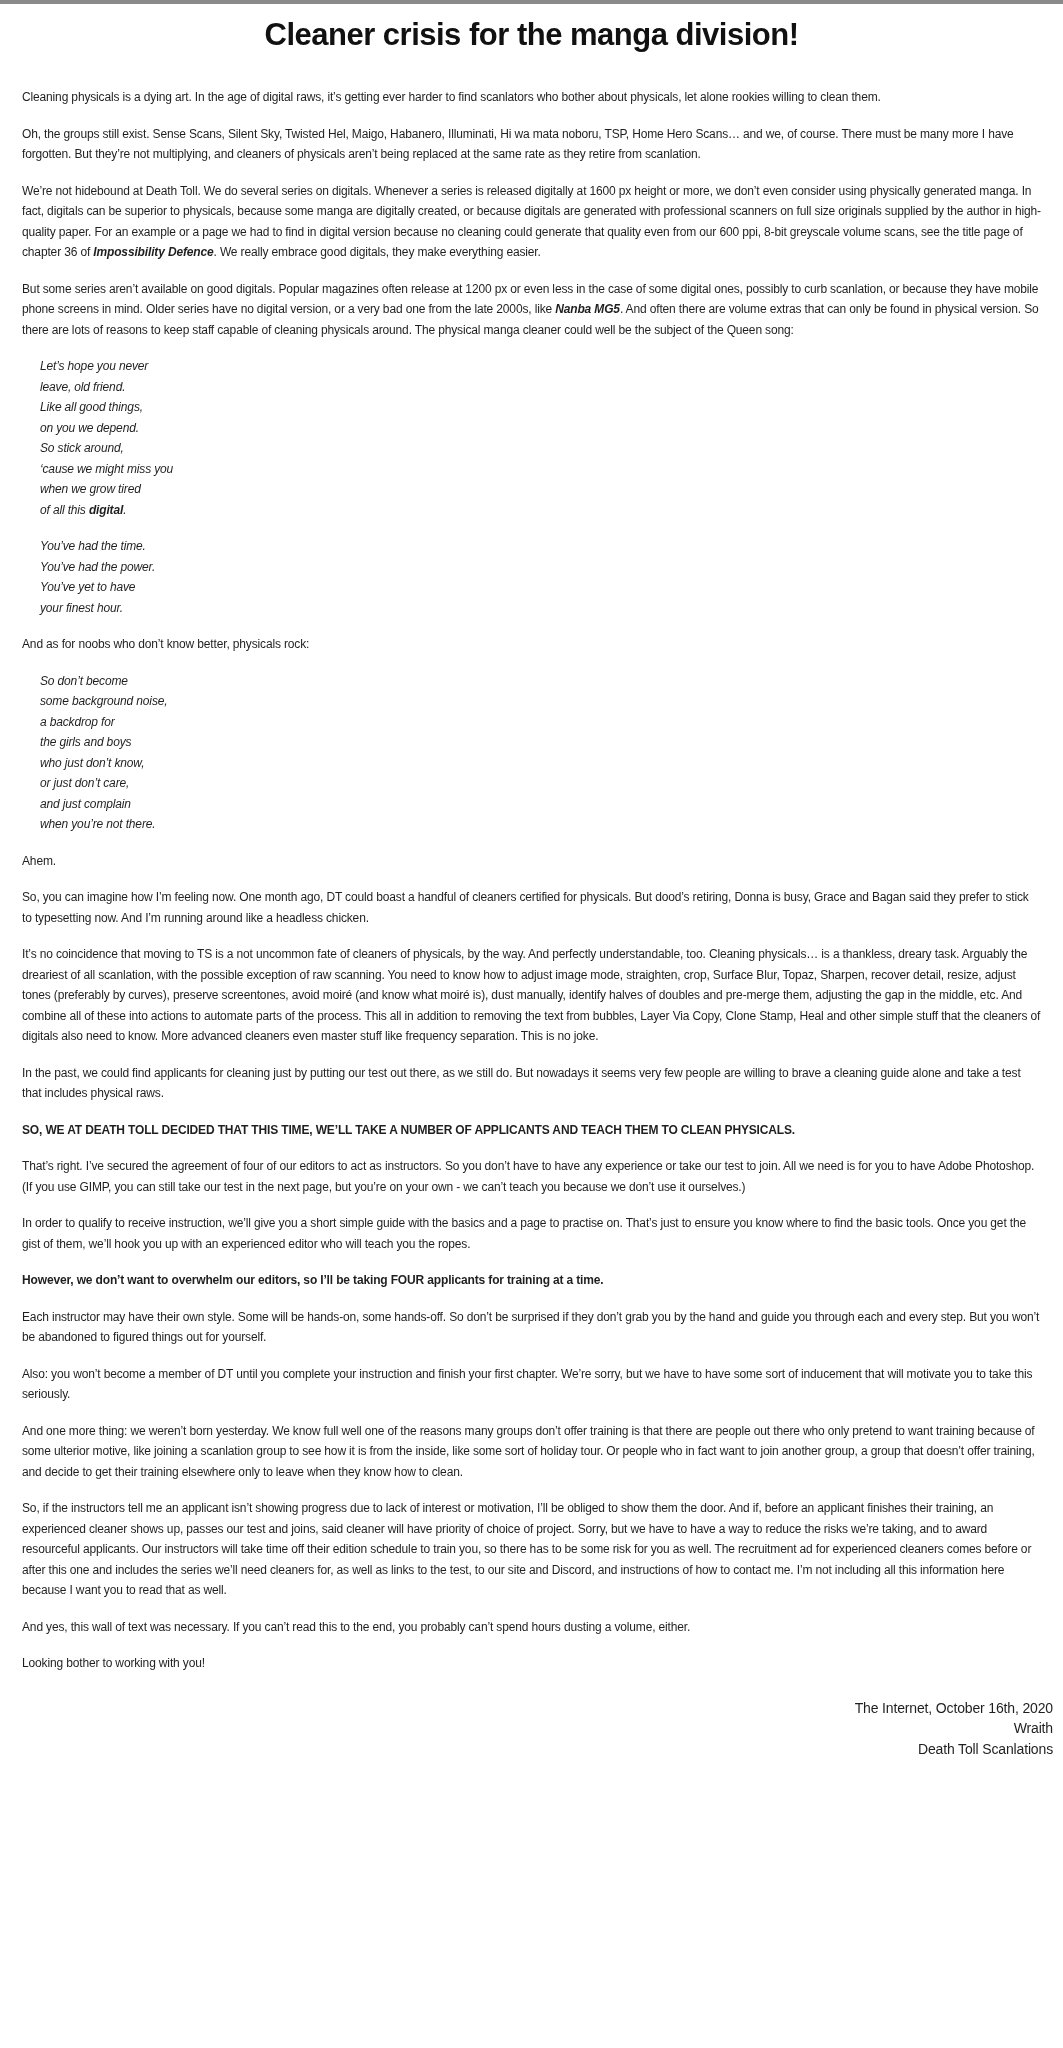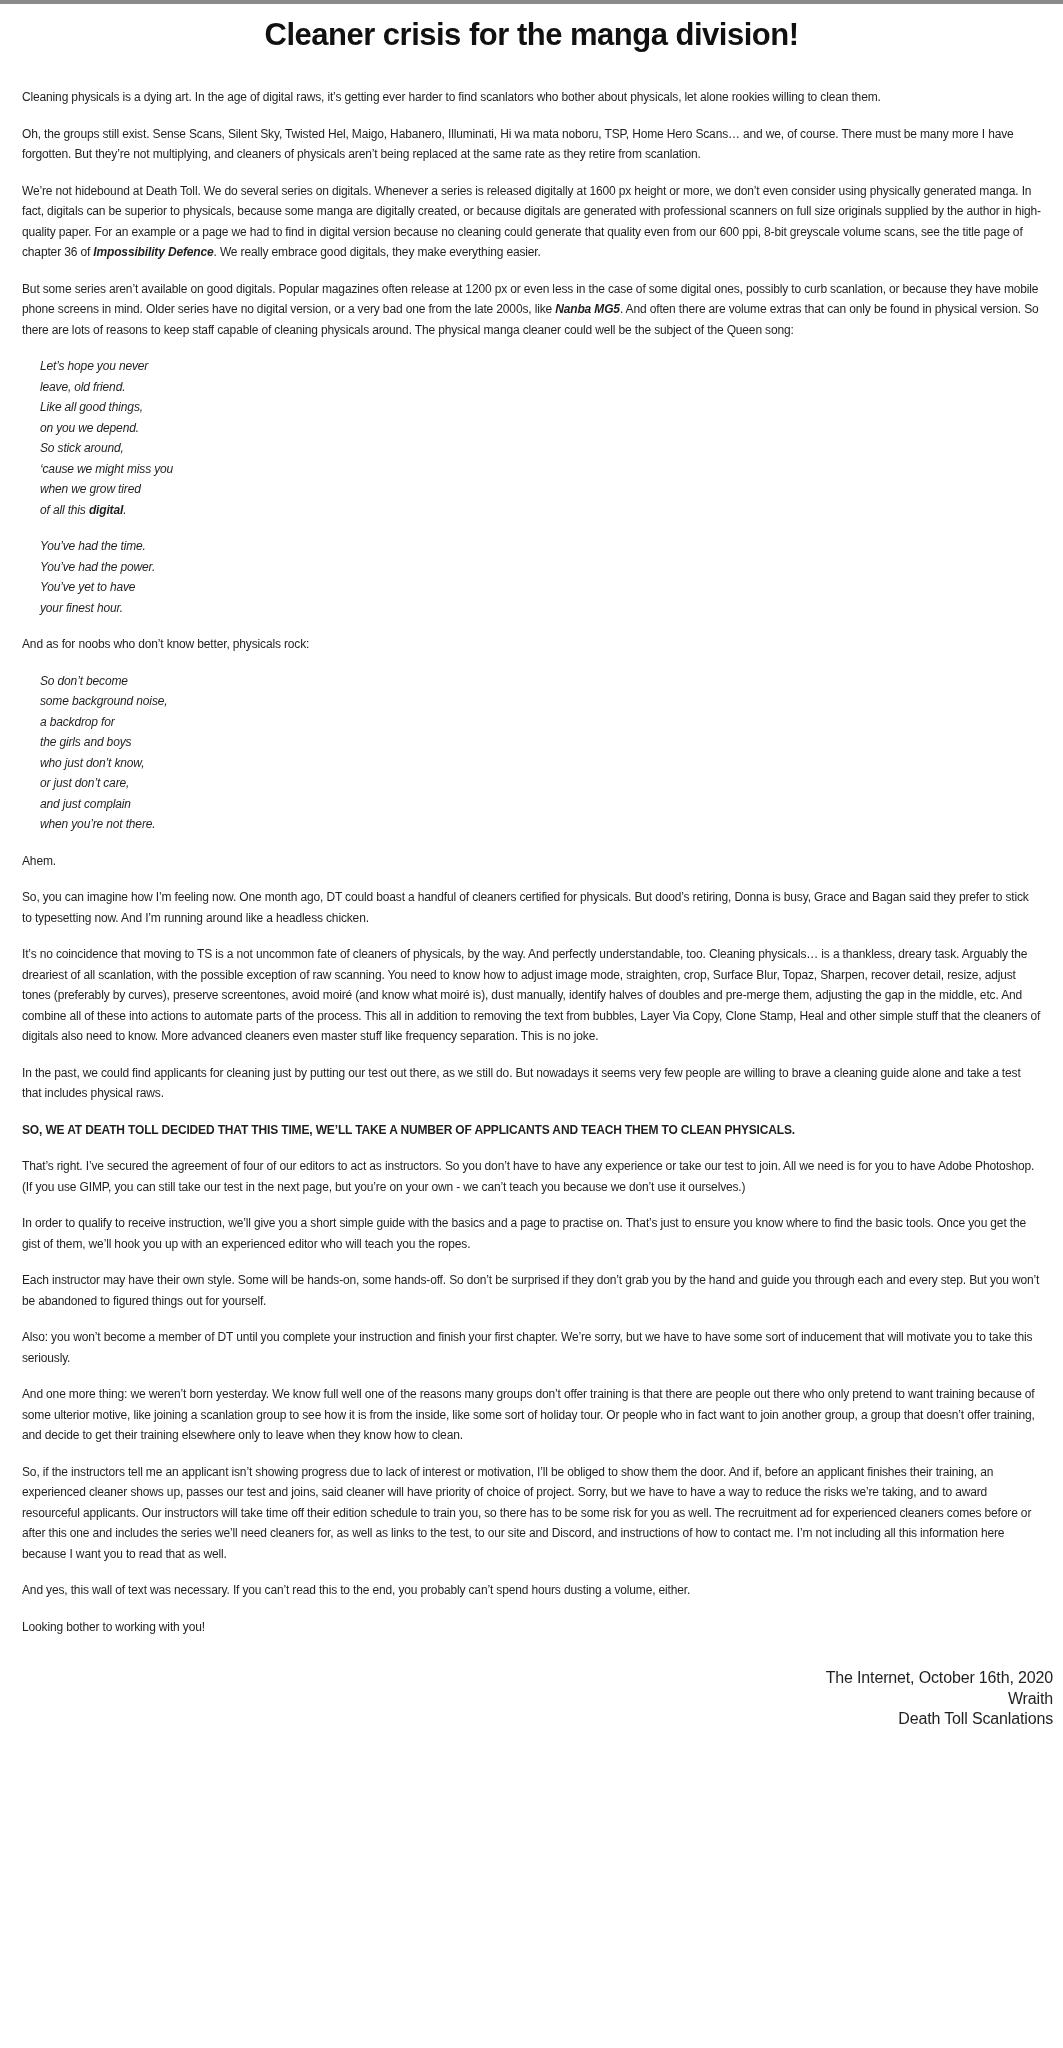--- a/index.html
+++ b/index.html
@@ -28,23 +28,23 @@
   }
   .bold-para { font-weight: bold; }
   .quote {
     margin: 16px 0 16px 30px;
     font-style: italic;
   }
   .quote-line { font-size: 12px; line-height: 20.5px; letter-spacing: -0.15px; }
   .b { font-weight: bold; }
   .i { font-style: italic; }
   .signature {
-    margin-top: 31px;
+    margin-top: 24px;
     text-align: right;
-    font-size: 16px; line-height: 20.5px;
+    font-size: 14px; line-height: 20.5px;
     letter-spacing: -0.15px;
   }
 </style>
 </head>
 <body>
 
 <div class="top-bar"></div>
 
 <div class="doc">
   <h1>
@@ -83,20 +83,21 @@
         <div class="quote-line"><span>and just complain</span></div>
         <div class="quote-line"><span>when you’re not there.</span></div>
       </div>
       <p><span>Ahem.</span></p>
       <p><span>So, you can imagine how I’m feeling now. One month ago, DT could boast a handful of cleaners certified for physicals. But dood’s retiring, Donna is busy, Grace and Bagan said they prefer to stick to typesetting now. And I’m running around like a headless chicken.</span></p>
       <p><span>It’s no coincidence that moving to TS is a not uncommon fate of cleaners of physicals, by the way. And perfectly understandable, too. Cleaning physicals…  is a thankless, dreary task. Arguably the dreariest of all scanlation, with the possible exception of raw scanning. You need to know how to adjust image mode, straighten, crop, Surface Blur, Topaz, Sharpen, recover detail, resize, adjust tones (preferably by curves), preserve screentones, avoid moiré (and know what moiré is), dust manually, identify halves of doubles and pre-merge them, adjusting the gap in the middle, etc. And combine all of these into actions to automate parts of the process. This all in addition to removing the text from bubbles, Layer Via Copy, Clone Stamp, Heal and other simple stuff that the cleaners of digitals also need to know. More advanced cleaners even master stuff like frequency separation. This is no joke.</span></p>
       <p><span>In the past, we could find applicants for cleaning just by putting our test out there, as we still do. But nowadays it seems very few people are willing to brave a cleaning guide alone and take a test that includes physical raws.</span></p>
       <p class="bold-para"><span>SO, WE AT DEATH TOLL DECIDED THAT THIS TIME, WE’LL TAKE A NUMBER OF APPLICANTS AND TEACH THEM TO CLEAN PHYSICALS.</span></p>
       <p><span>That’s right. I’ve secured the agreement of four of our editors to act as instructors. So you don’t have to have any experience or take our test to join. All we need is for you to have Adobe Photoshop. (If you use GIMP, you can still take our test in the next page, but you’re on your own - we can’t teach you because we don’t use it ourselves.)</span></p>
       <p><span>In order to qualify to receive instruction, we’ll give you a short simple guide with the basics and a page to practise on. That’s just to ensure you know where to find the basic tools. Once you get the gist of them, we’ll hook you up with an experienced editor who will teach you the ropes.</span></p>
+      <p class="bold-para"><span>However, we don’t want to overwhelm our editors, so I’ll be taking FOUR applicants for training at a time.</span></p>
       <p><span>Each instructor may have their own style. Some will be hands-on, some hands-off. So don’t be surprised if they don’t grab you by the hand and guide you through each and every step. But you won’t be abandoned to figured things out for yourself.</span></p>
       <p><span>Also: you won’t become a member of DT until you complete your instruction and finish your first chapter. We’re sorry, but we have to have some sort of inducement that will motivate you to take this seriously.</span></p>
       <p><span>And one more thing: we weren’t born yesterday. We know full well one of the reasons many groups don’t offer training is that there are people out there who only pretend to want training because of some ulterior motive, like joining a scanlation group to see how it is from the inside, like some sort of holiday tour. Or people who in fact want to join another group, a group that doesn’t offer training, and decide to get their training elsewhere only to leave when they know how to clean.</span></p>
       <p><span>So, if the instructors tell me an applicant isn’t showing progress due to lack of interest or motivation, I’ll be obliged to show them the door. And if, before an applicant finishes their training, an experienced cleaner shows up, passes our test and joins, said cleaner will have priority of choice of project. Sorry, but we have to have a way to reduce the risks we’re taking, and to award resourceful applicants. Our instructors will take time off their edition schedule to train you, so there has to be some risk for you as well. The recruitment ad for experienced cleaners comes before or after this one and includes the series we’ll need cleaners for, as well as links to the test, to our site and Discord, and instructions of how to contact me. I’m not including all this information here because I want you to read that as well.</span></p>
       <p><span>And yes, this wall of text was necessary. If you can’t read this to the end, you probably can’t spend hours dusting a volume, either.</span></p>
       <p><span>Looking bother to working with you!</span></p>
     </div>
 
   <div class="signature">
     <div>The Internet, October 16th, 2020</div>

